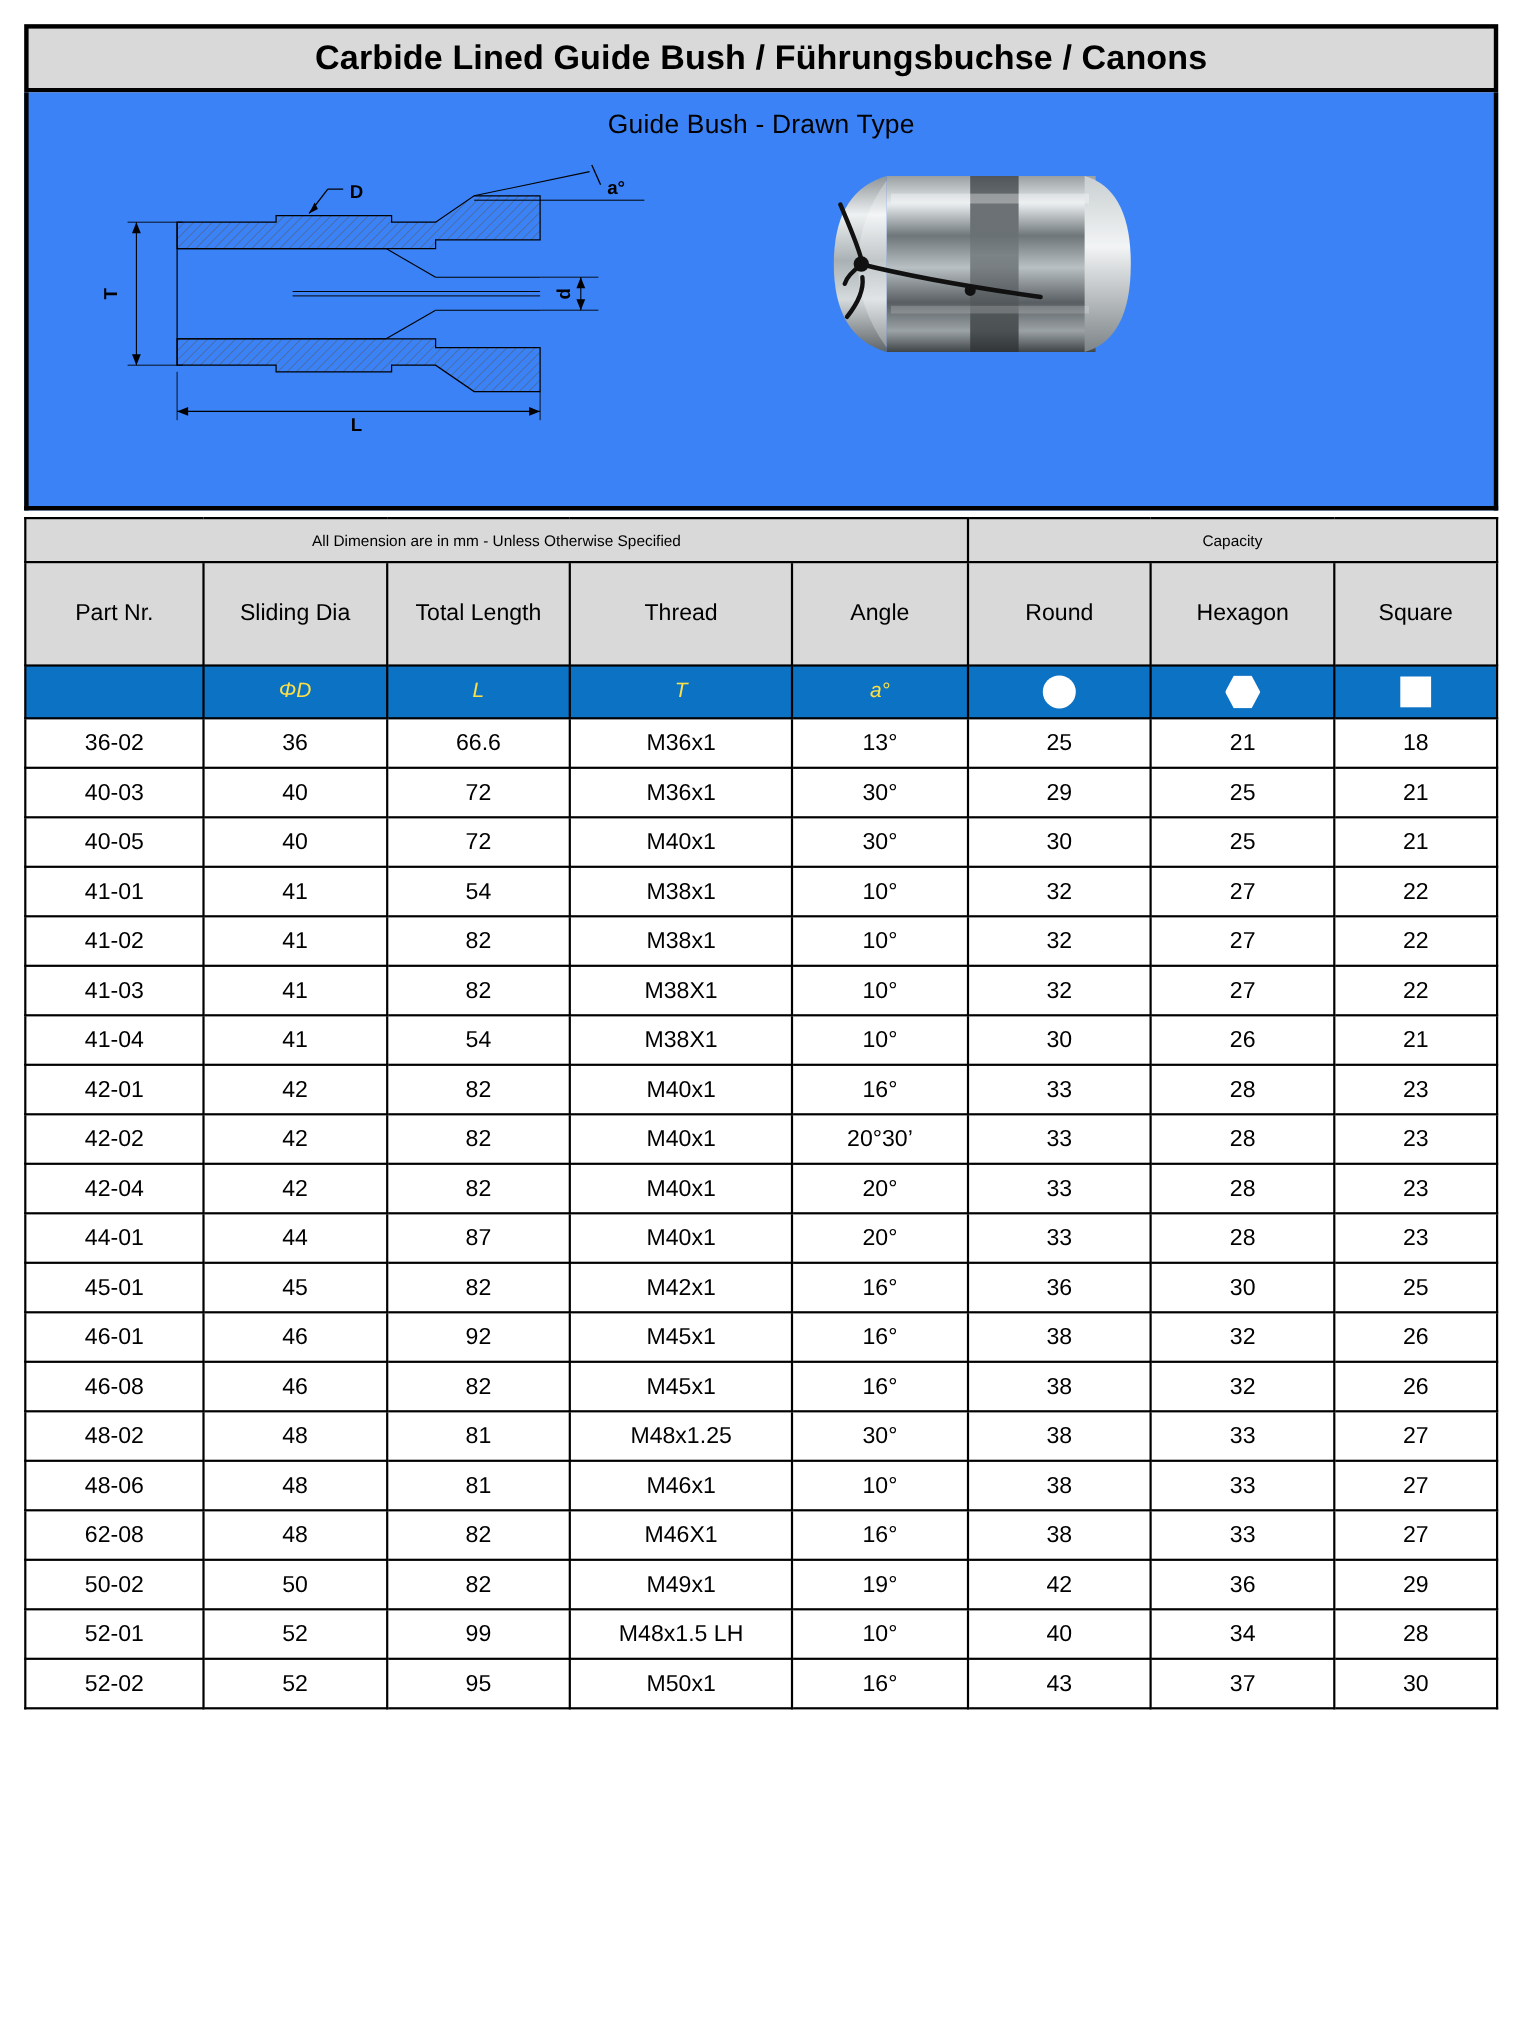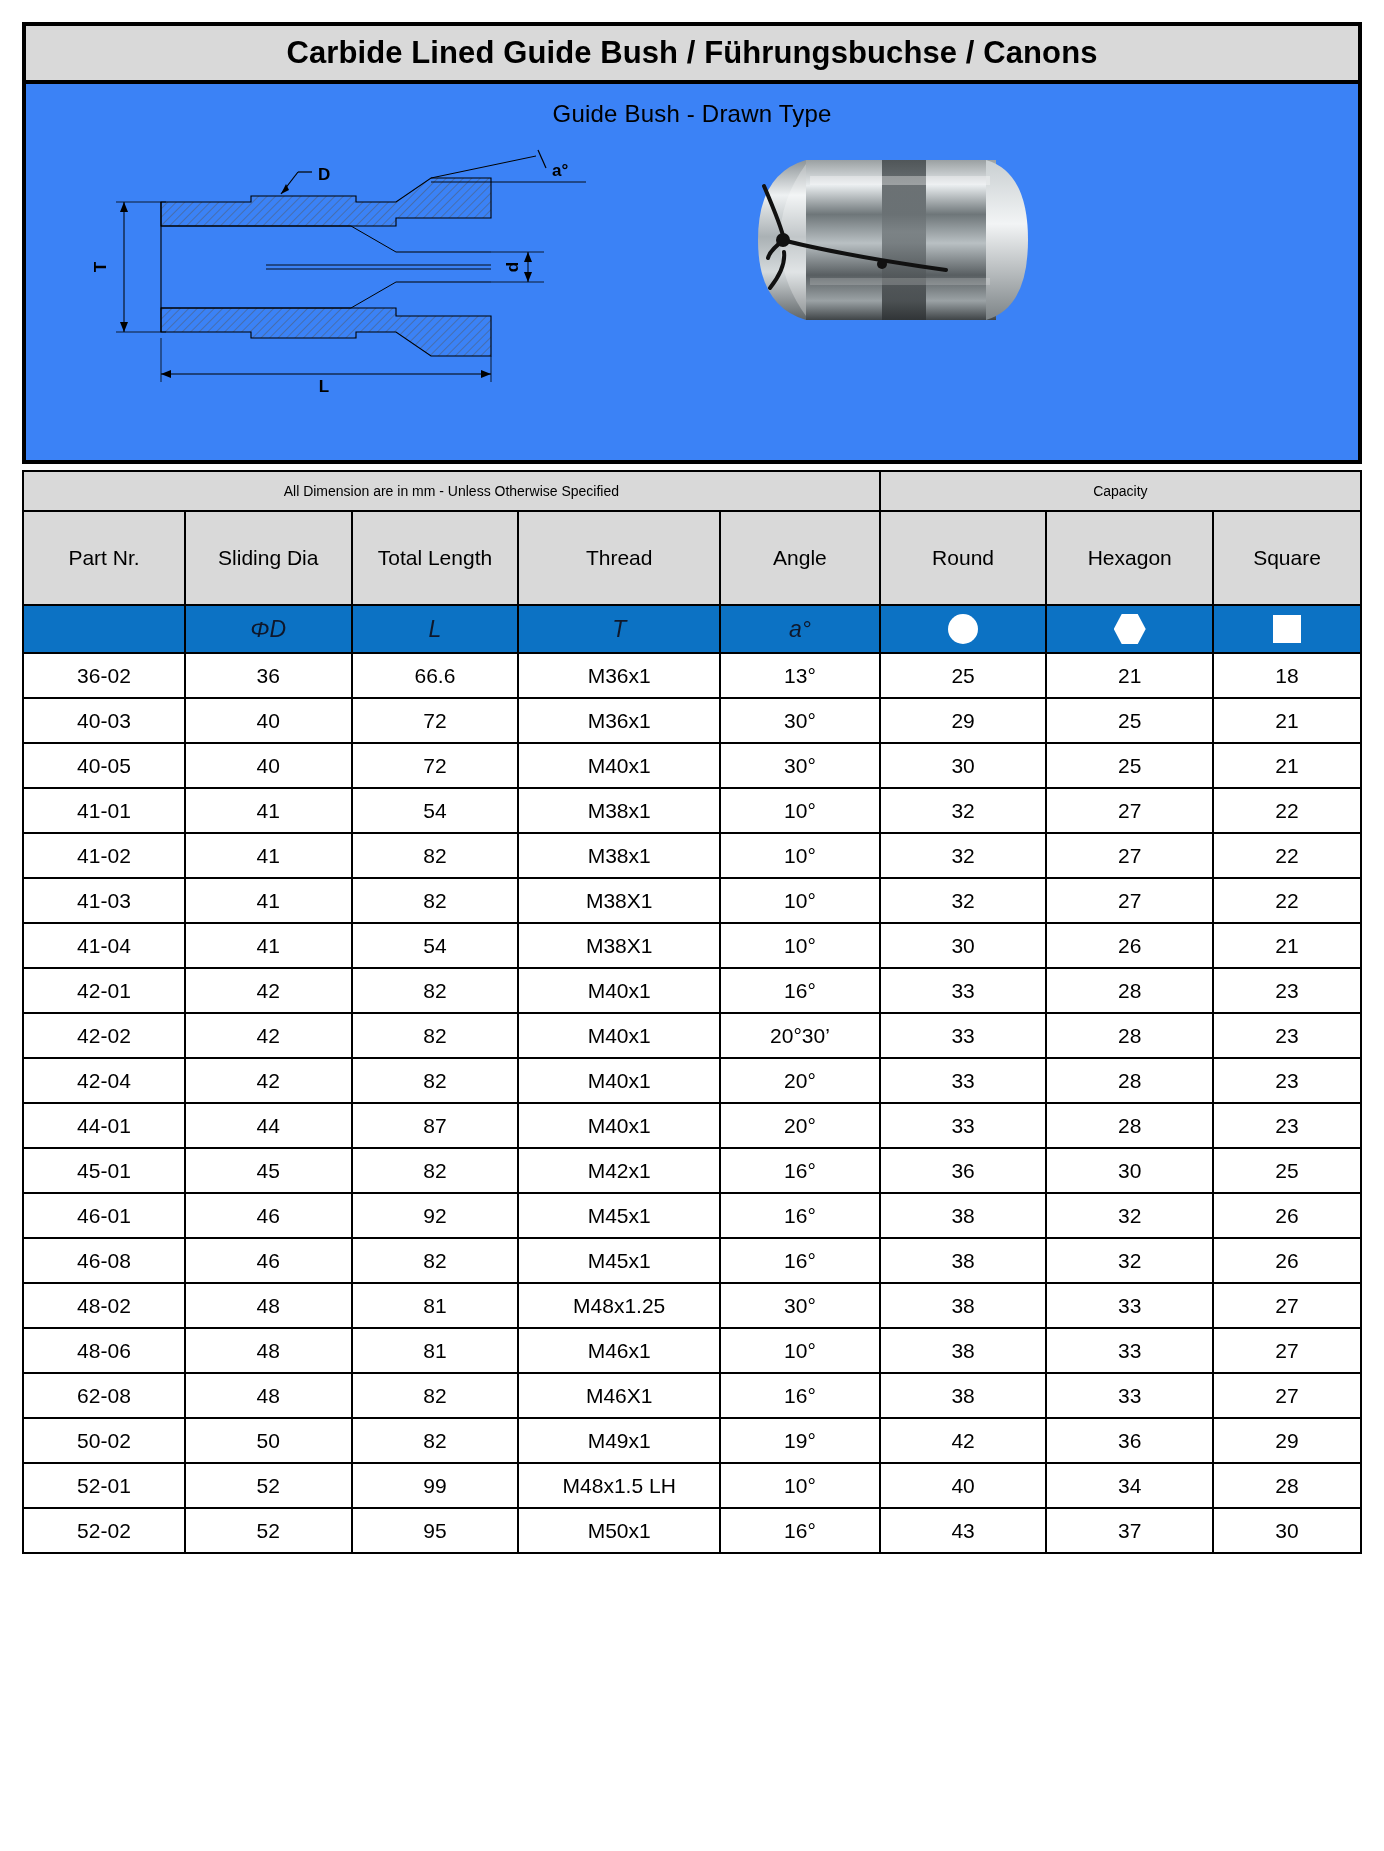--- a/index.html
+++ b/index.html
@@ -97,23 +97,23 @@
   .hdr-row td {
     background: #d9d9d9;
     font-size: 21px;
     height: 92px;
     border-width: 3px;
     margin-top: 40px;
   }
   .sym-row td {
     background: #0c72c4;
     height: 46px;
-    font-size: 23px;
+    font-size: 19px;
     font-style: italic;
-    color: #0f172a;
+    color: #fde047;
     border-width: 3px;
   }
   .data-row td {
     font-size: 21px;
     height: 43px;
     background: #ffffff;
   }
 
   .sym-circle {
     width: 30px; height: 30px;

